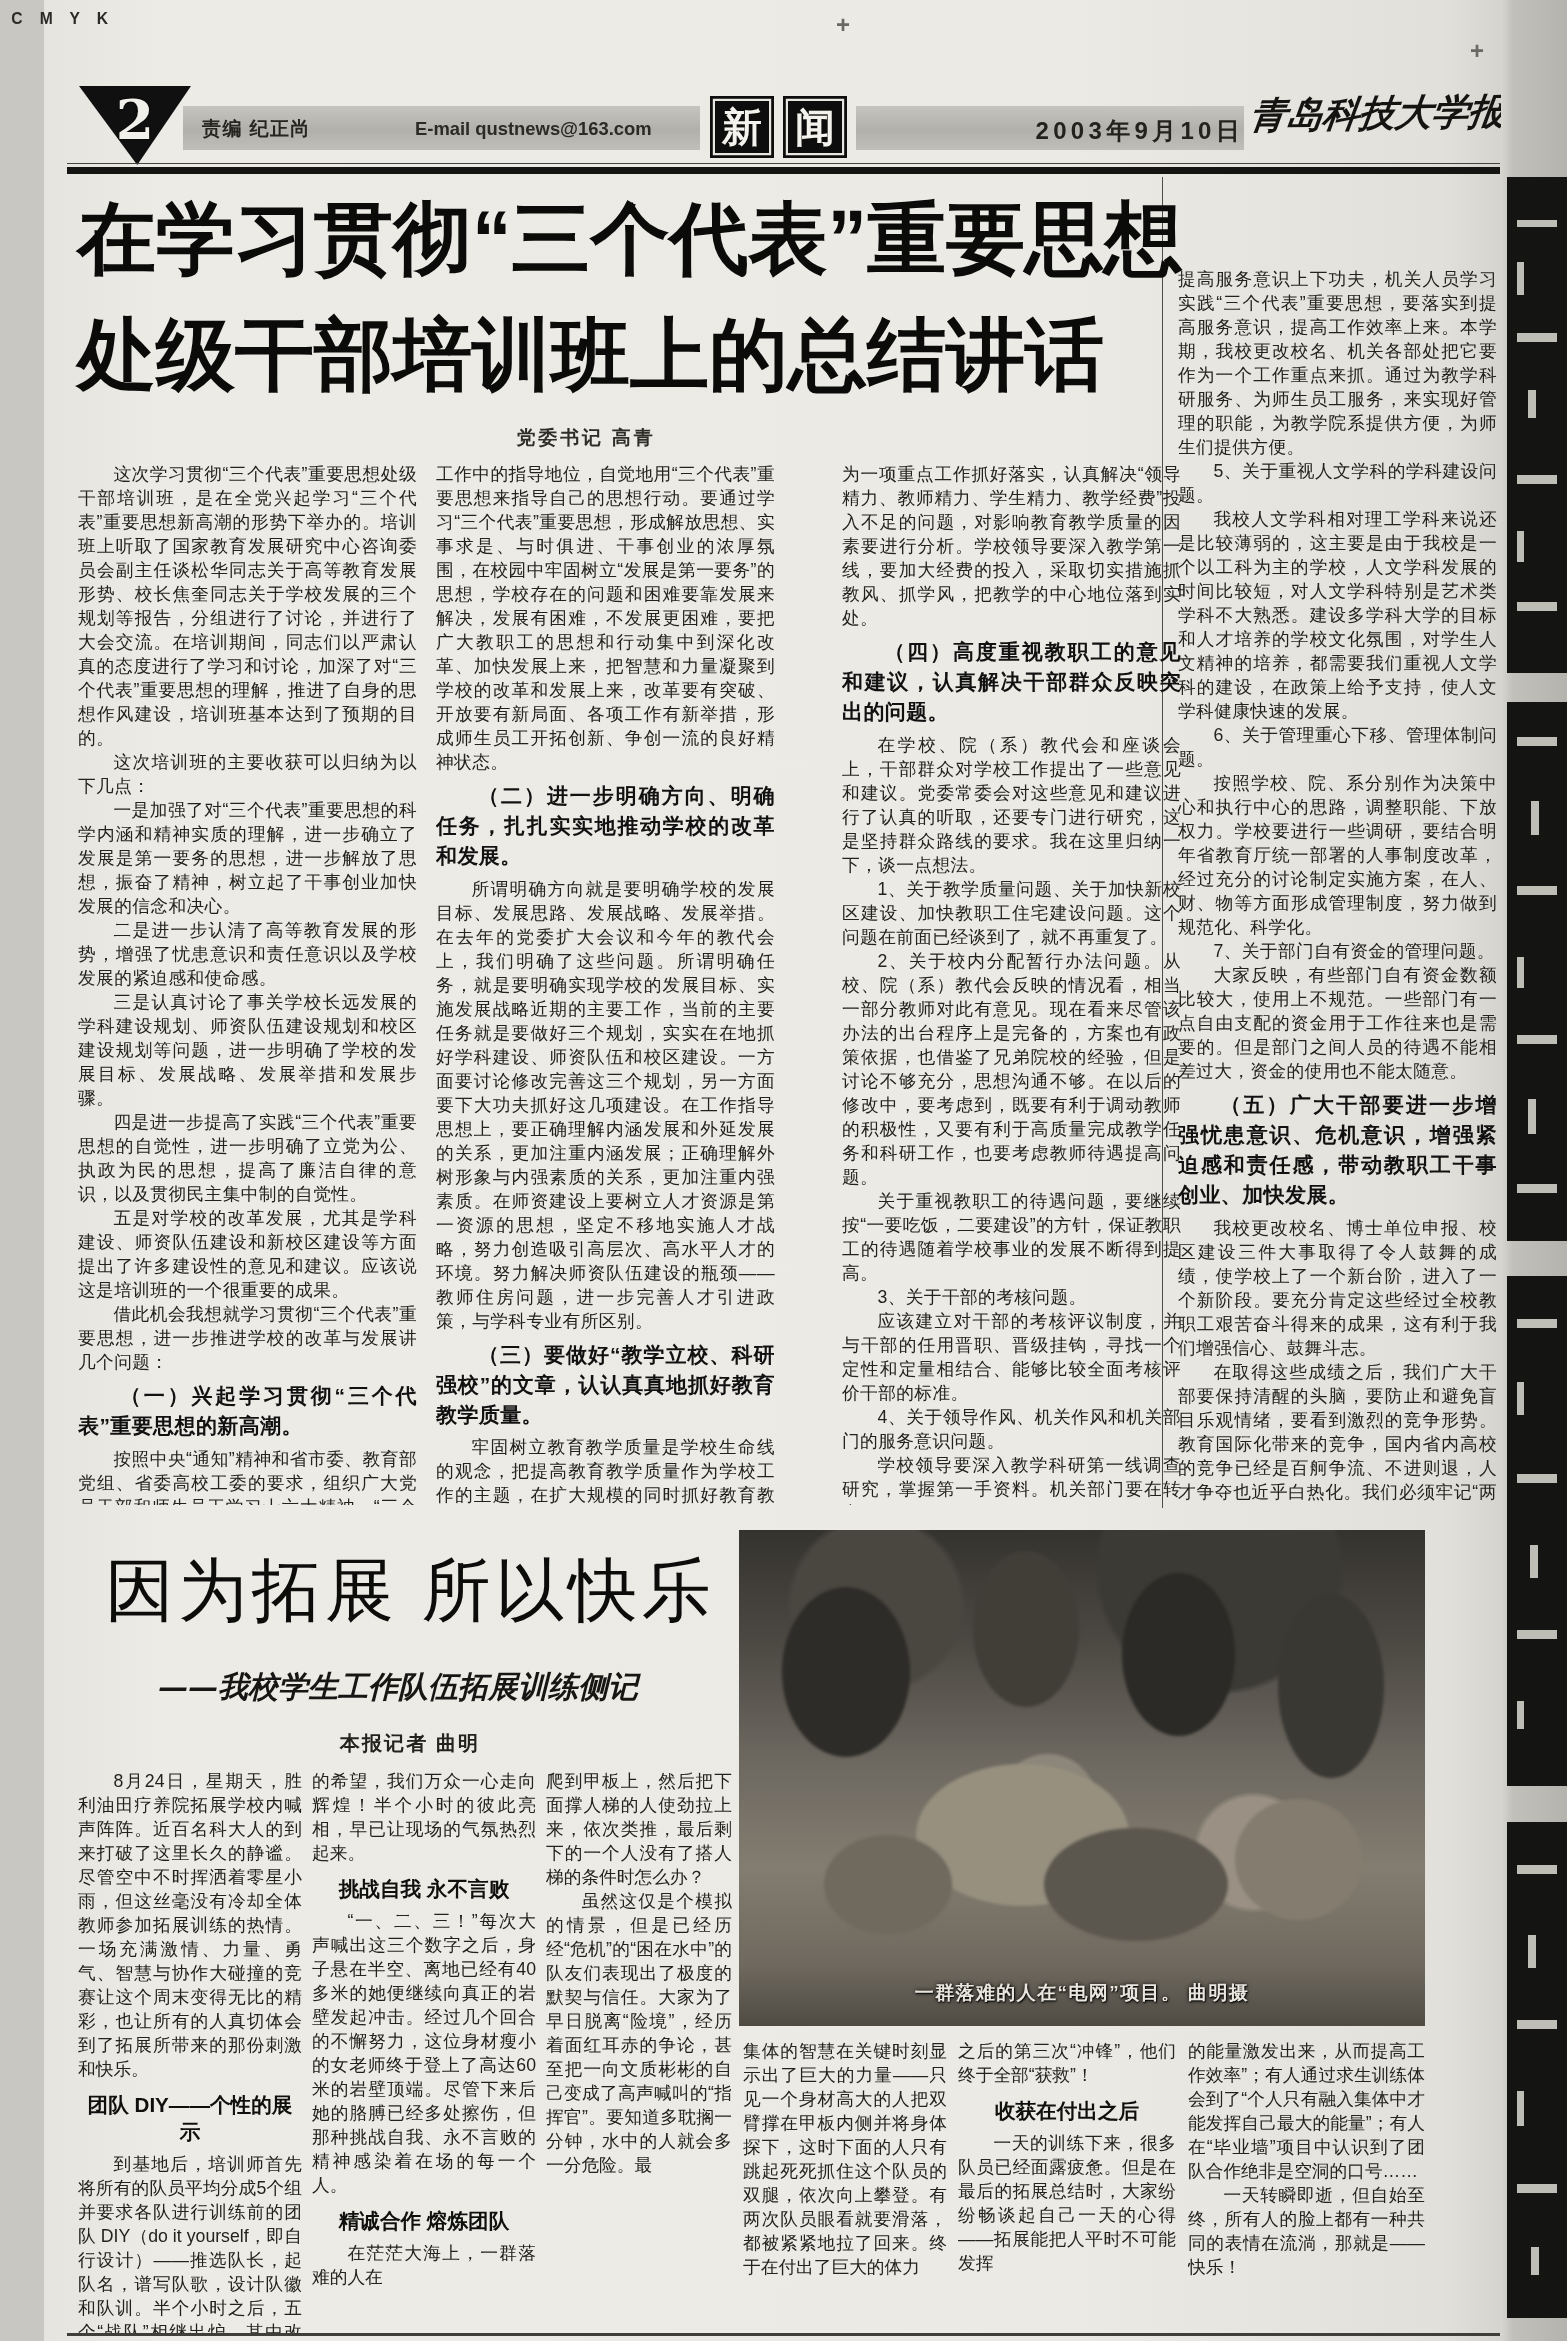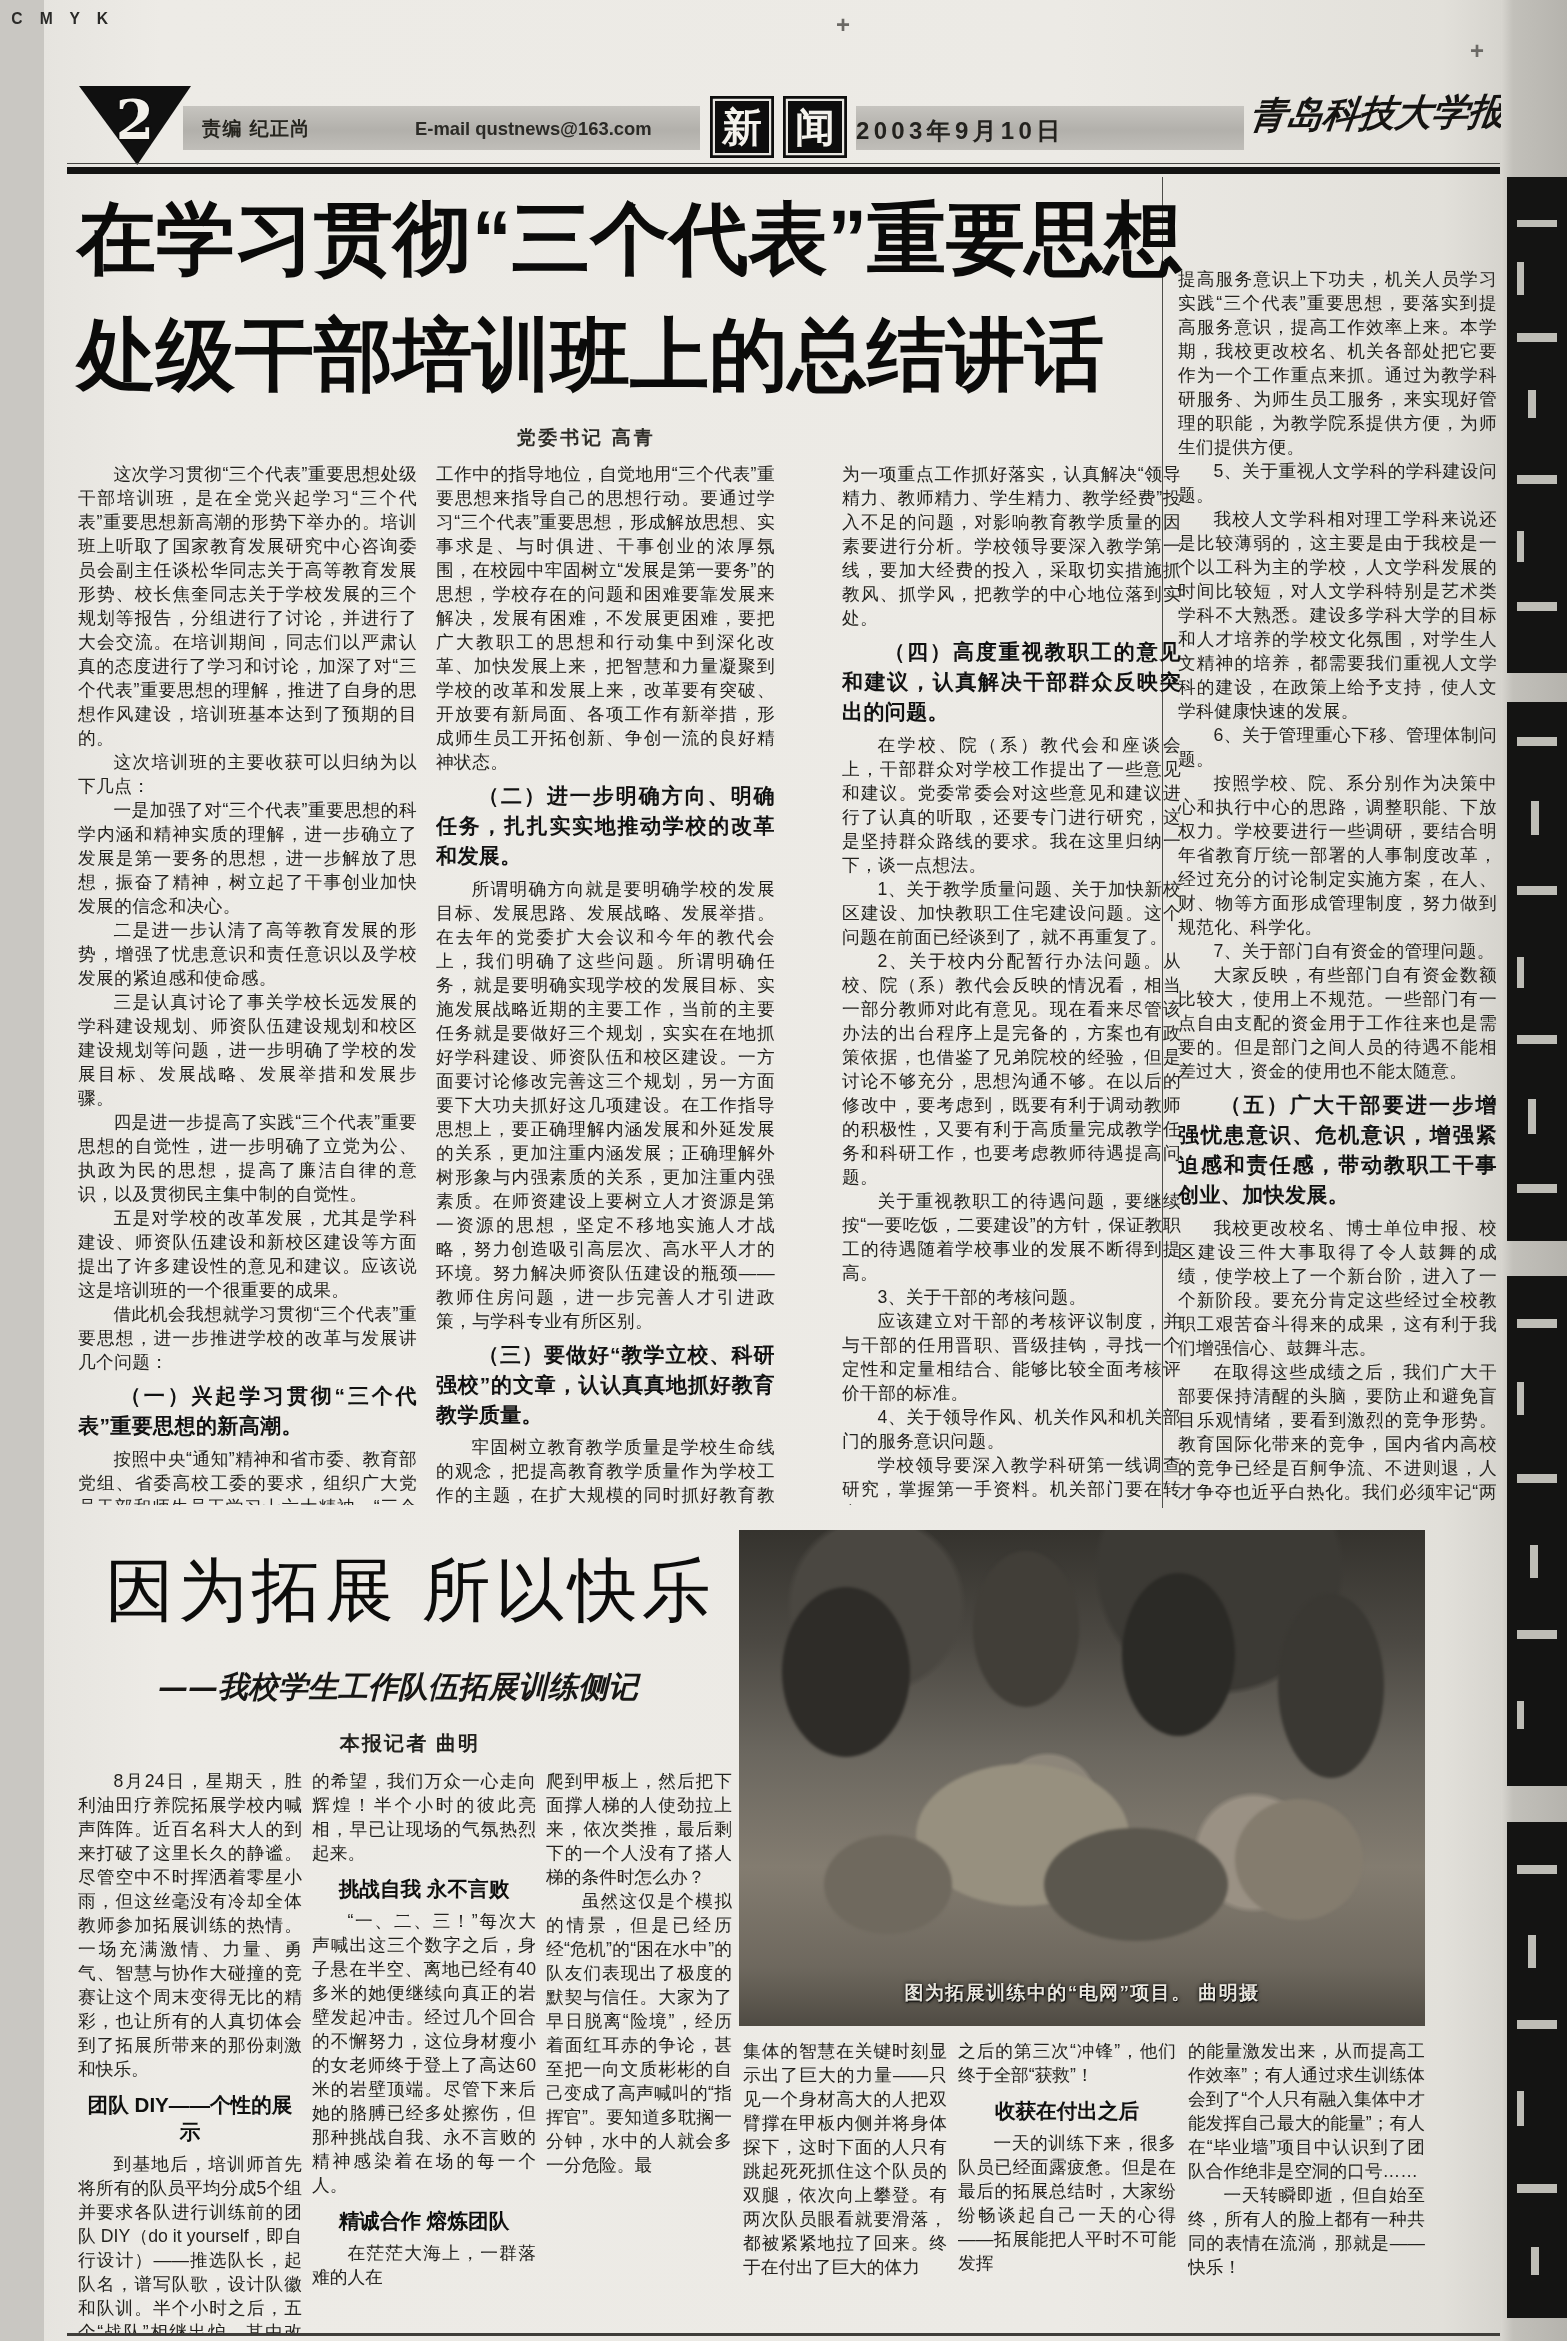--- a/index.html
+++ b/index.html
@@ -42,21 +42,21 @@
   .email-line{position:absolute;left:415px;top:118px;font-size:18.4px;color:#2b2a26;font-weight:bold;}
   .logo-box{
     position:absolute;top:96px;width:64px;height:62px;background:#0d0d0d;
     box-shadow:inset 0 0 0 2.8px #0d0d0d, inset 0 0 0 5px #e8e6e1;
     display:flex;align-items:center;justify-content:center;
     color:#f4f2ec;font-size:40px;font-weight:bold;
   }
   .logo-box.b1{left:710px;}
   .logo-box.b2{left:783px;}
   .date-line{
-    position:absolute;left:856px;top:115px;width:388px;text-align:left;
+    position:absolute;left:856px;top:115px;width:388px;text-align:right;
     font-size:24px;font-weight:bold;color:#23221e;letter-spacing:4.3px;
   }
   .masthead{
     position:absolute;left:1249px;top:89px;width:252px;height:68px;
     font-family:"DejaVu Serif",serif;font-style:italic;font-weight:bold;
     font-size:37px;letter-spacing:-0.7px;color:#151412;
     transform:skewX(-8deg) rotate(-1deg);
     white-space:nowrap;
   }
   .header-rule{position:absolute;left:67px;top:167px;width:1433px;height:7px;background:#141413;}
@@ -217,21 +217,21 @@
 
   <div class="photo">
     <div class="fig" style="left:43px;top:57px;width:128px;height:170px;background:#2e2c28;"></div>
     <div class="fig" style="left:234px;top:21px;width:106px;height:156px;background:#413e38;"></div>
     <div class="fig" style="left:383px;top:43px;width:113px;height:163px;background:#2b2a26;"></div>
     <div class="fig" style="left:539px;top:64px;width:106px;height:184px;background:#3a3833;"></div>
     <div class="fig" style="left:177px;top:234px;width:213px;height:142px;background:#97907f;"></div>
     <div class="fig" style="left:305px;top:298px;width:184px;height:113px;background:#5b574e;"></div>
     <div class="fig" style="left:85px;top:305px;width:128px;height:99px;background:#6f695e;"></div>
     <div class="fig" style="left:496px;top:269px;width:128px;height:121px;background:#847c6e;"></div>
-    <div class="photo-caption">图为拓展训练中的“电网”项目。 曲明摄</div>
+    <div class="photo-caption">一群落难的人在“电网”项目。 曲明摄</div>
   </div>
 
   <div class="col" style="left:78px;top:1769px;width:224px;height:567px;">
       <p class="para">8月24日，星期天，胜利油田疗养院拓展学校内喊声阵阵。近百名科大人的到来打破了这里长久的静谧。尽管空中不时挥洒着零星小雨，但这丝毫没有冷却全体教师参加拓展训练的热情。一场充满激情、力量、勇气、智慧与协作大碰撞的竞赛让这个周末变得无比的精彩，也让所有的人真切体会到了拓展所带来的那份刺激和快乐。</p>
       <h3 class="sec">团队 DIY——个性的展示</h3>
       <p class="para">到基地后，培训师首先将所有的队员平均分成5个组并要求各队进行训练前的团队 DIY（do it yourself，即自行设计）——推选队长，起队名，谱写队歌，设计队徽和队训。半个小时之后，五个“战队”相继出炉，其中改编的《科大队歌》尤为引人注目：向前，向前，我们的队伍向太阳……勇敢地在蓝天上飞翔，我们科大人</p>
     </div>
   <div class="col" style="left:312px;top:1769px;width:224px;height:567px;">
       <p class="para cont">的希望，我们万众一心走向辉煌！半个小时的彼此亮相，早已让现场的气氛热烈起来。</p>
       <h3 class="sec">挑战自我 永不言败</h3>

